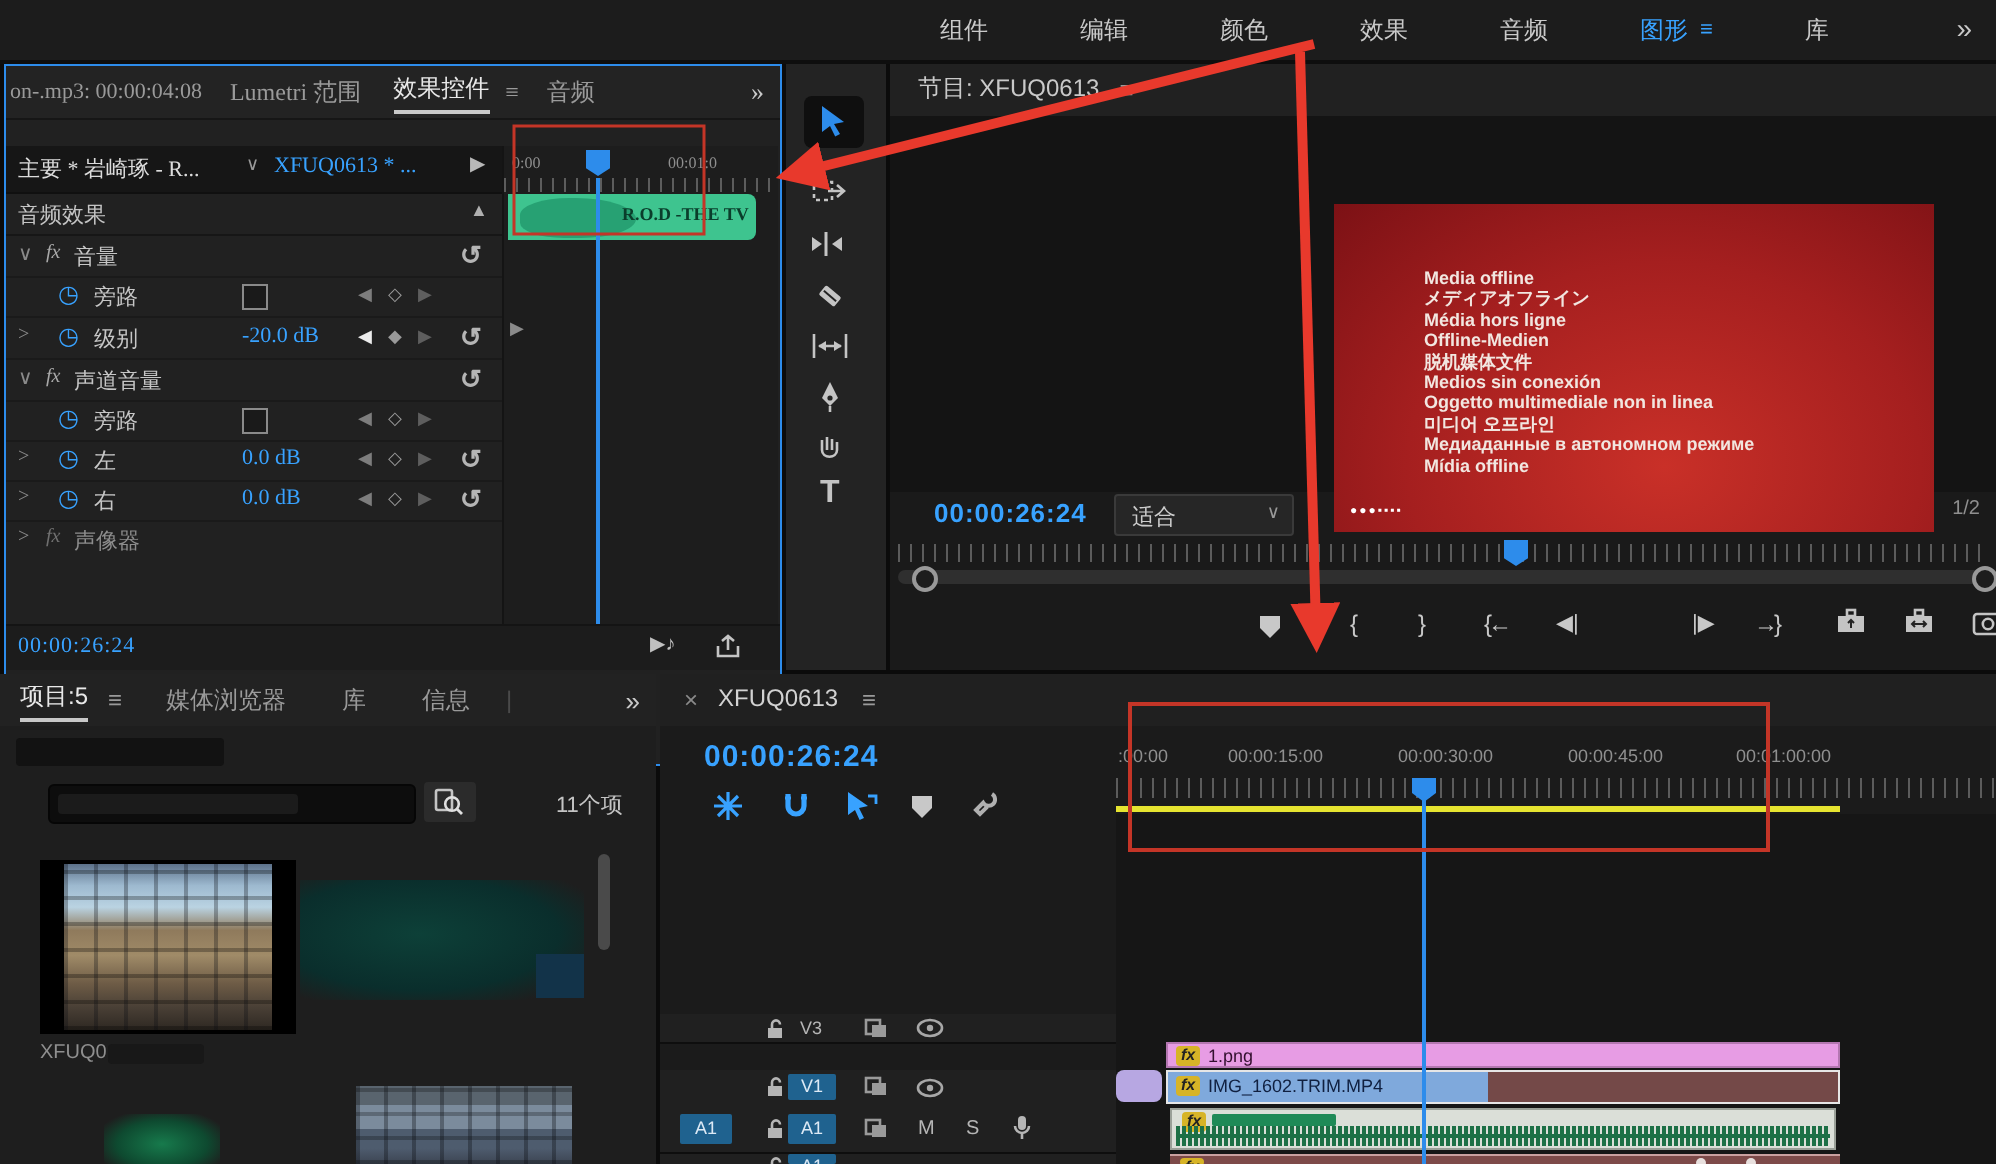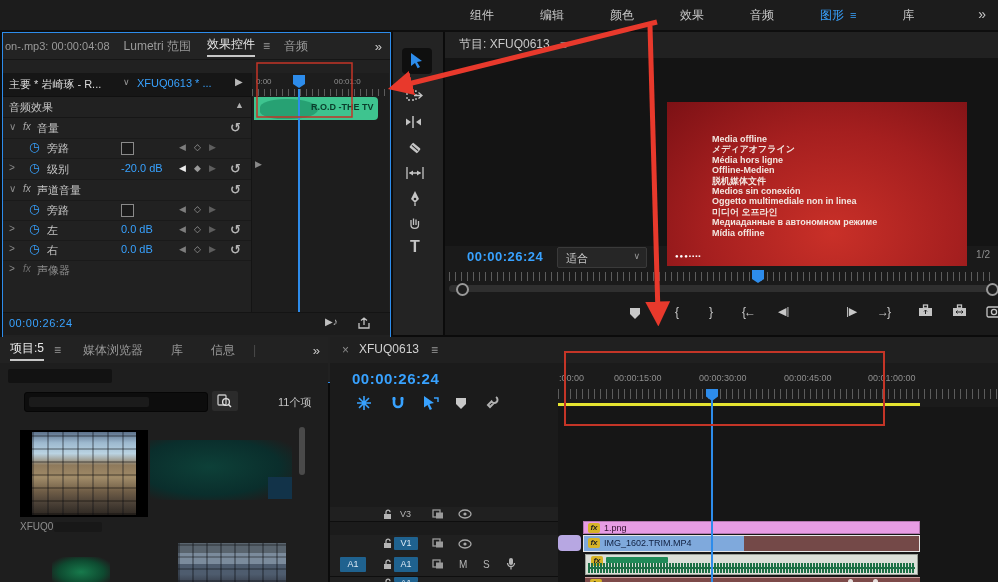--- a/index.html
+++ b/index.html
@@ -53,21 +53,21 @@
     <span>音频</span>
     <span style="display:flex;gap:6px;align-items:center;">
       <span class="blue">图形</span>
       <span class="blue" style="font-size:11px;">≡</span>
     </span>
     <span>库</span>
   </div>
   <span class="abs" style="right:12px;top:6px;color:#c9c9c9;font-size:14px;">»</span>
 </div>
 
-<div class="panel" style="left:2px;top:32px;width:389px;height:351px;border:1px solid var(--accent);background:#212121;">
+<div class="panel" style="left:2px;top:32px;width:389px;height:351px;border:1px solid var(--accent);background:#212121;font-family:Liberation Serif, serif;">
   <div class="tabrow" style="background:#232323;border-bottom:1px solid #161616;">
     <span style="margin-left:2px;font-size:11px;overflow:hidden;max-width:142px;">on-.mp3: 00:00:04:08</span>
     <span style="margin-left:14px;">Lumetri 范围</span>
     <span class="tab-active" style="margin-left:16px;">效果控件</span>
     <span style="margin-left:8px;">≡</span>
     <span style="margin-left:14px;">音频</span>
     <span style="position:absolute;right:8px;font-size:13px;color:#c9c9c9;">»</span>
   </div>
 
   <div class="abs" style="left:0;top:40px;width:248px;height:23px;background:#161616;border-bottom:1px solid #101010;">

